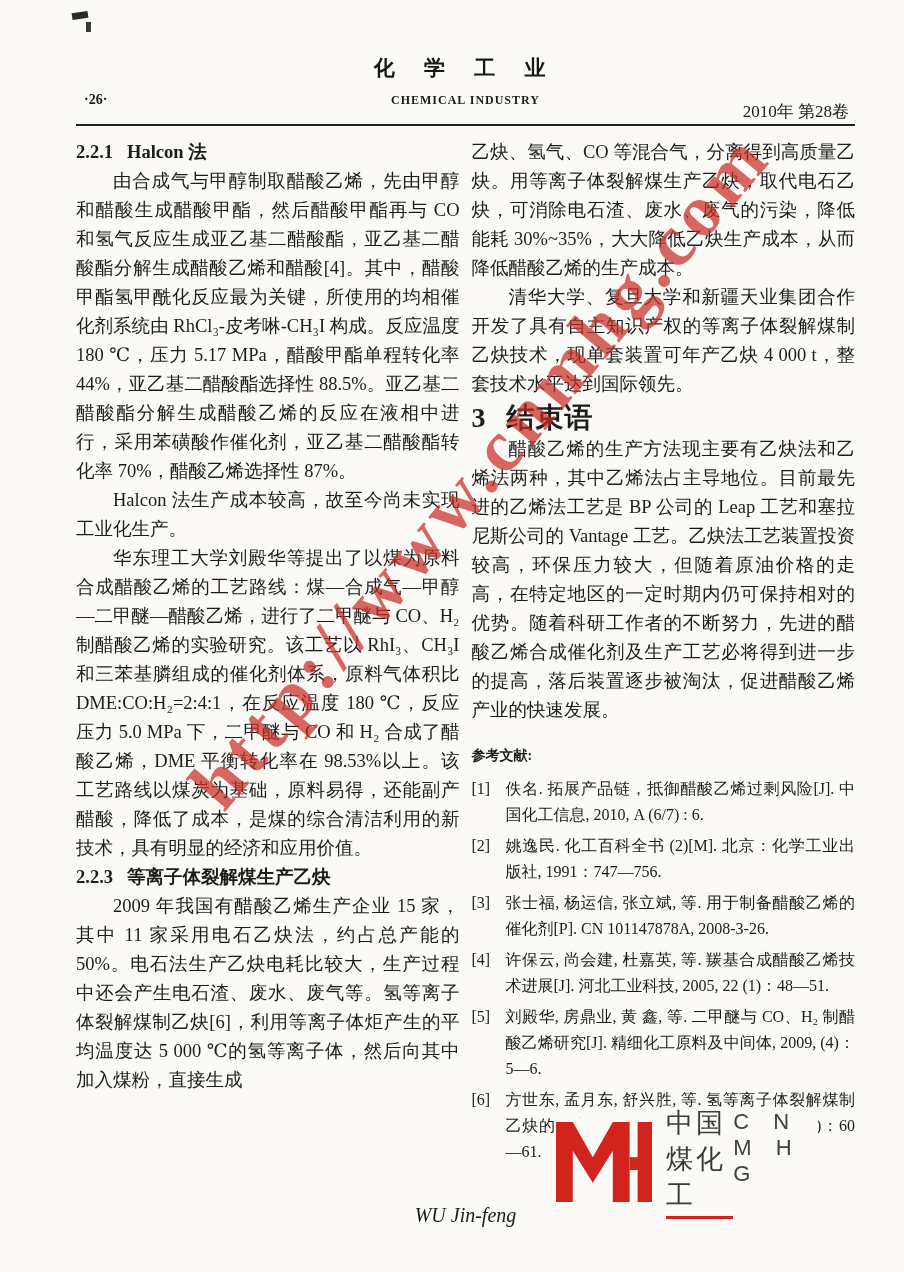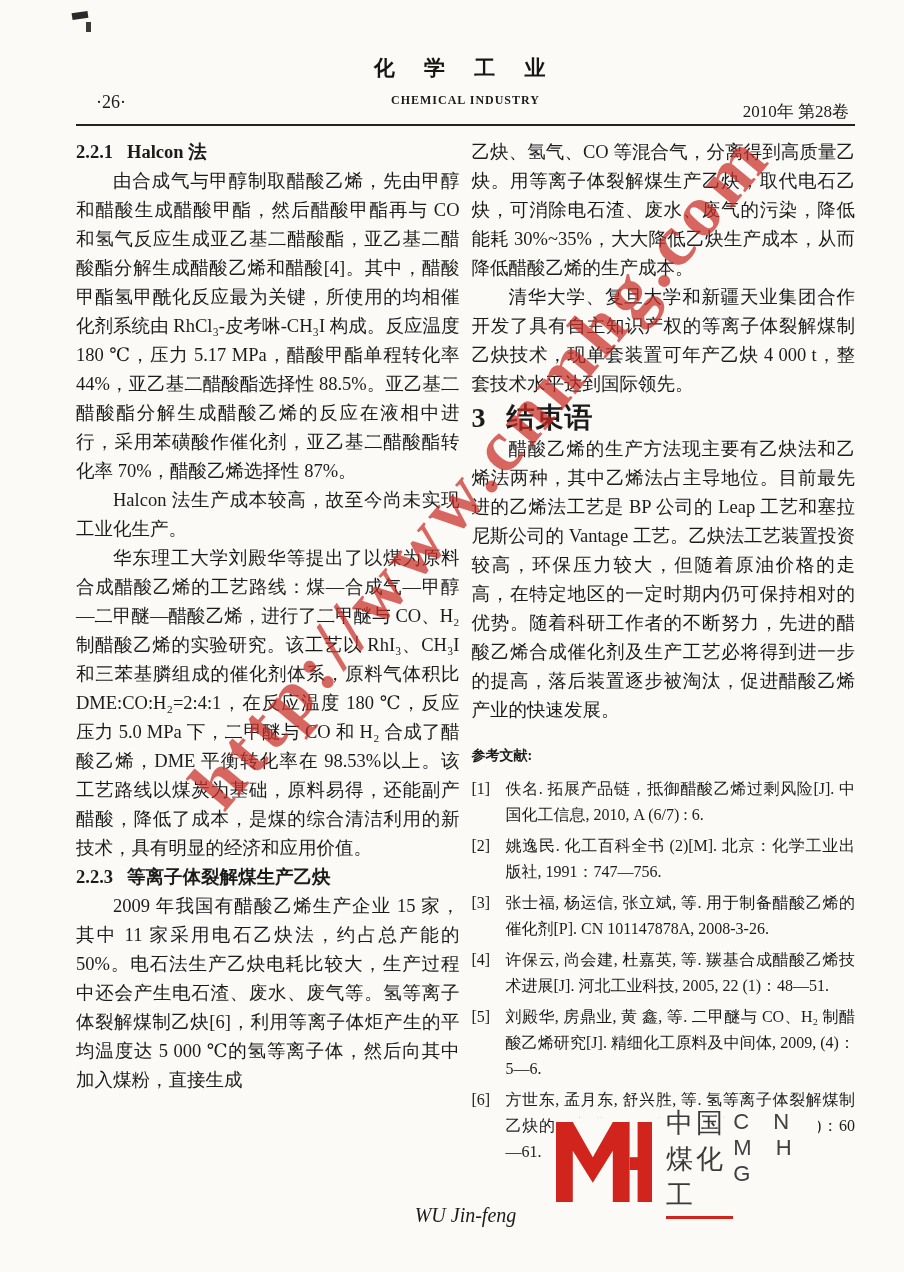--- a/index.html
+++ b/index.html
@@ -13,21 +13,21 @@
   }
   .page{position:relative;width:904px;height:1272px;}
   .speck{position:absolute;left:72px;top:12px;width:16px;height:7px;background:#2a2a2a;transform:rotate(-8deg);}
   .speck2{position:absolute;left:86px;top:22px;width:5px;height:10px;background:#3a3a3a;}
 
   
   .hdr{position:relative;padding:54px 49px 0 76px;text-align:center;}
   .journal-cn{font-size:21px;font-weight:bold;letter-spacing:12px;color:#161616;}
   .hdr-row{position:relative;margin-top:8px;height:24px;}
   .journal-en{font-size:12px;font-weight:bold;letter-spacing:1px;}
-  .page-no{position:absolute;left:20px;top:2px;font-size:18px;}
+  .page-no{position:absolute;left:8px;top:2px;font-size:14px;font-weight:bold;}
   .issue{position:absolute;right:6px;top:10px;font-size:17px;}
   .rule{margin:10px 49px 0 76px;border-bottom:2.5px solid #222;}
 
   
   .cols{display:flex;gap:12px;padding:12px 49px 0 76px;min-height:862px;}
   .col{flex:1;min-width:0;font-size:18.5px;line-height:29px;text-align:justify;}
   .para{margin:0;text-indent:2em;}
   .para.noindent{text-indent:0;}
   .shead{margin:0;font-weight:bold;font-size:18.5px;}
   .shead .snum{margin-right:14px;}

